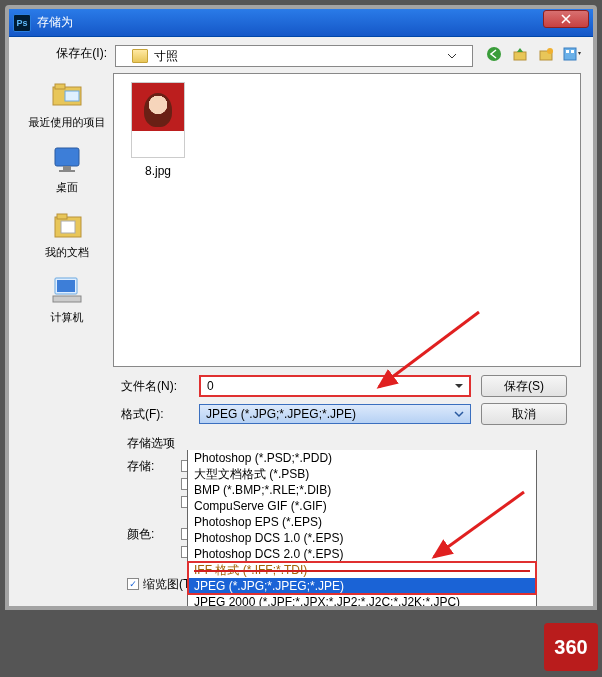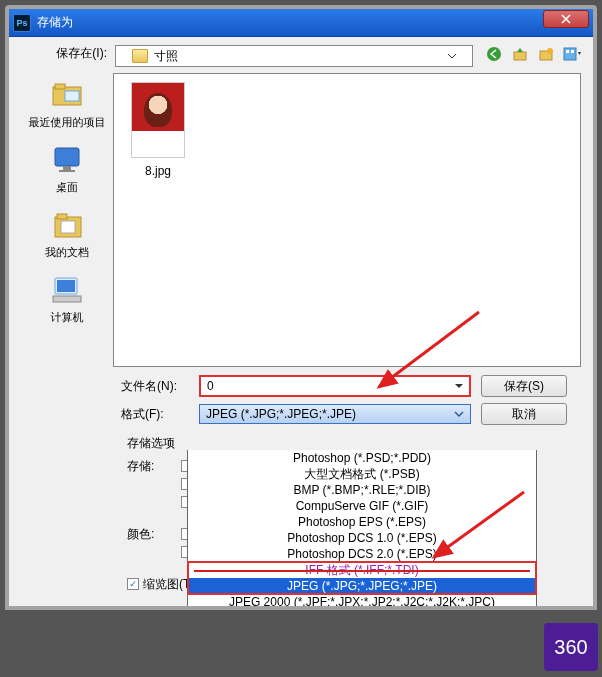--- a/index.html
+++ b/index.html
@@ -29,32 +29,32 @@
 .thumb .img::after { content: ""; position: absolute; top: 10px; left: 12px; width: 28px; height: 34px; background: radial-gradient(circle at 50% 35%, #f6d5bb 35%, transparent 36%), #6a2015; border-radius: 50% 50% 42% 42%; }
 .bottom { padding-left: 100px; margin-top: 8px; }
 .form-row { display: flex; align-items: center; margin-bottom: 6px; position: relative; }
 .form-row .lbl { font-size: 12px; width: 78px; }
 .form-row .inp { height: 22px; border: 1px solid #888; background: #fff; padding: 0 6px; font-size: 12px; width: 272px; display: flex; align-items: center; justify-content: space-between; }
 .form-row .inp.highlight { border: 2px solid #e03030; }
 .form-row .inp .arrow { width: 8px; }
 .form-row .btn { width: 86px; height: 22px; margin-left: 10px; background: linear-gradient(#f6f6f6, #e2e2e2); border: 1px solid #888; border-radius: 3px; font-size: 12px; cursor: pointer; }
 .format-combo { height: 20px; border: 1px solid #3a6fbf; background: linear-gradient(#dce9fb, #b6d1f4); padding: 0 6px; font-size: 12px; font-family: "Courier New", monospace; width: 272px; display: flex; align-items: center; justify-content: space-between; }
 .dropdown { position: absolute; left: 178px; top: 413px; width: 350px; background: #fff; border: 1px solid #666; z-index: 20; font-family: "Courier New", monospace; font-size: 12px; line-height: 16px; border-top: none; }
-.dropdown .opt { padding: 0 6px; white-space: nowrap; overflow: hidden; text-align: center; }
+.dropdown .opt { padding: 0 6px; white-space: nowrap; overflow: hidden; }
 .dropdown .opt.sel { background: #1a63d6; color: #fff; }
-.dropdown .opt.strike { position: relative; color: #a21caf; }
+.dropdown .opt.strike { position: relative; color: #a16207; }
 .dropdown .opt.strike::after { content: ""; position: absolute; left: 6px; right: 6px; top: 50%; height: 2px; background: #d02020; }
 .red-box { position: absolute; border: 2px solid #e03030; pointer-events: none; z-index: 25; }
 .options { margin-top: 10px; padding-left: 6px; font-size: 12px; position: relative; }
 .options .group-lbl { margin-bottom: 6px; }
 .options .chk-row { display: flex; align-items: center; gap: 4px; margin-bottom: 2px; height: 16px; }
 .options .chk-row .chk { width: 12px; height: 12px; border: 1px solid #888; background: #fff; display: inline-flex; align-items: center; justify-content: center; font-size: 9px; color: #1a63d6; }
 .arrow-svg { position: absolute; pointer-events: none; z-index: 30; }
 .watermark { position: absolute; right: 4px; bottom: 6px; display: flex; align-items: center; gap: 8px; z-index: 40; }
-.watermark .sq { width: 54px; height: 48px; background: #4c1d95; color: #fff; display: flex; align-items: center; justify-content: center; font-size: 20px; font-weight: normal; border-radius: 4px; margin-top: 12px; }
+.watermark .sq { width: 54px; height: 48px; background: #b91c1c; color: #fff; display: flex; align-items: center; justify-content: center; font-size: 20px; font-weight: bold; border-radius: 4px; margin-top: 12px; }
 .watermark .txt .l1 { font-size: 16px; font-weight: bold; color: #333; }
 .watermark .txt .l2 { font-size: 10px; color: #888; }
 </style>
 </head>
 <body>
 
 <div class="dialog">
   <div class="titlebar">
     <div class="ps-icon">Ps</div>
     <div class="title">存储为</div>

